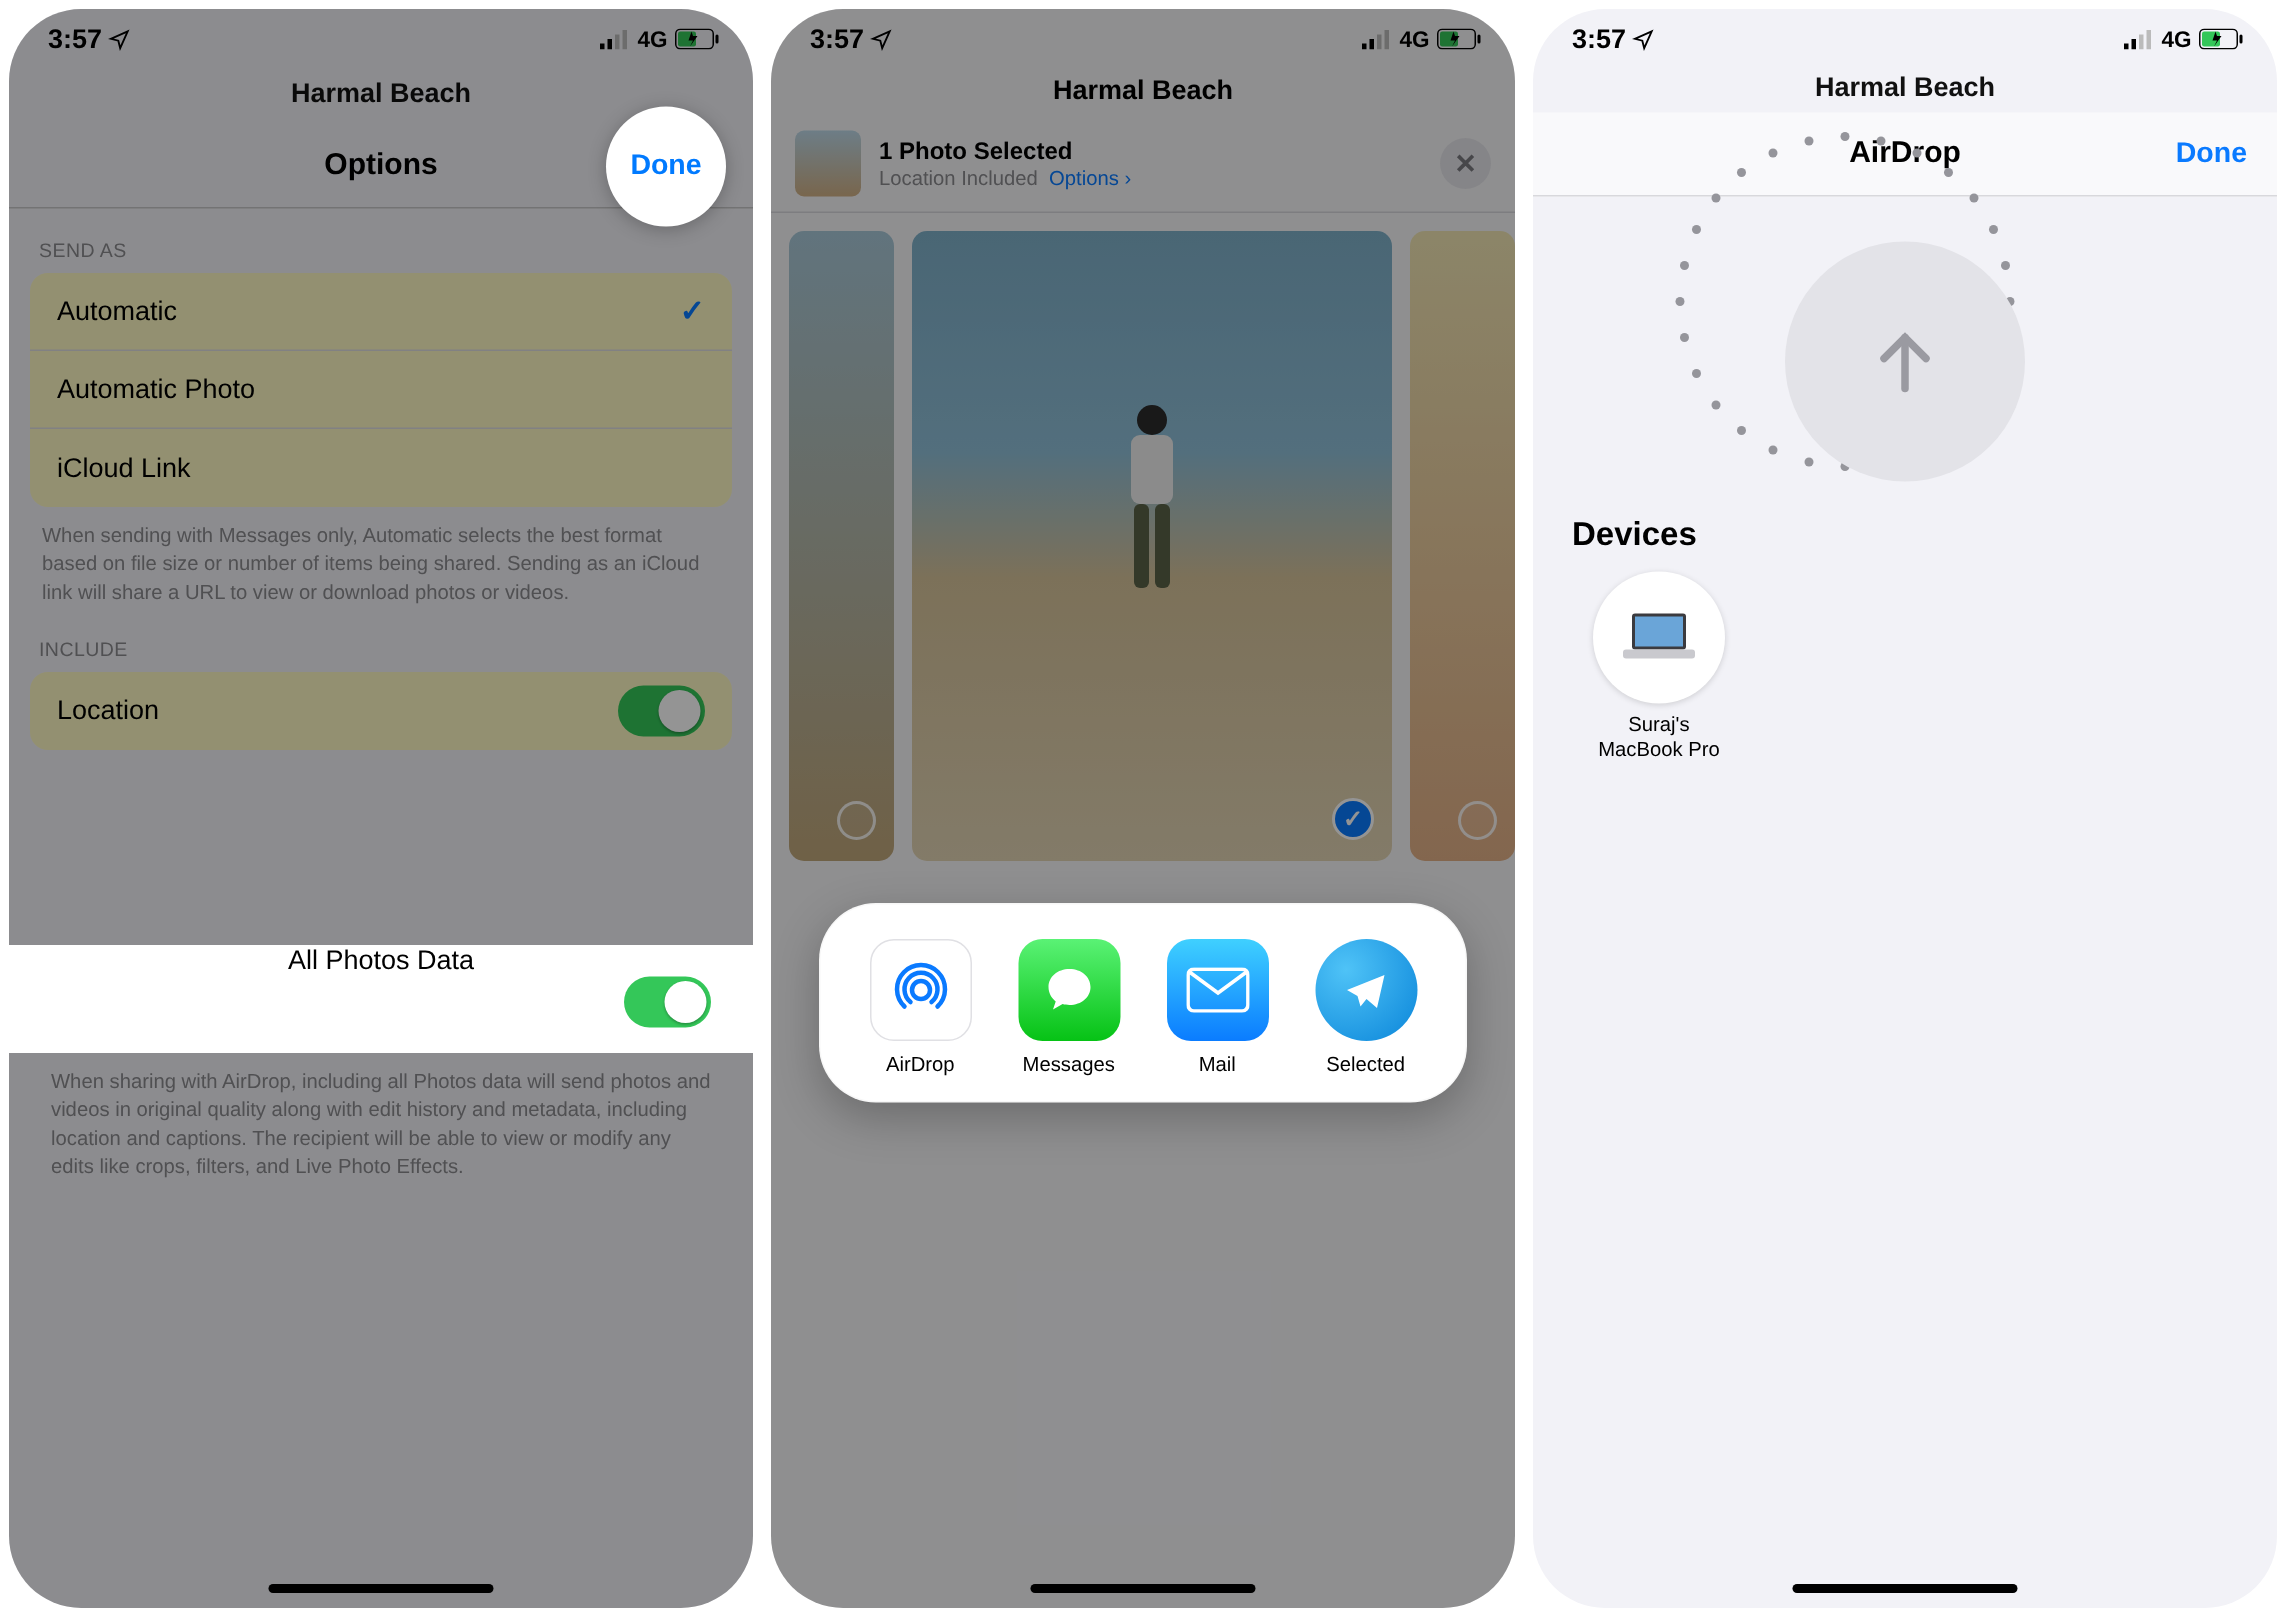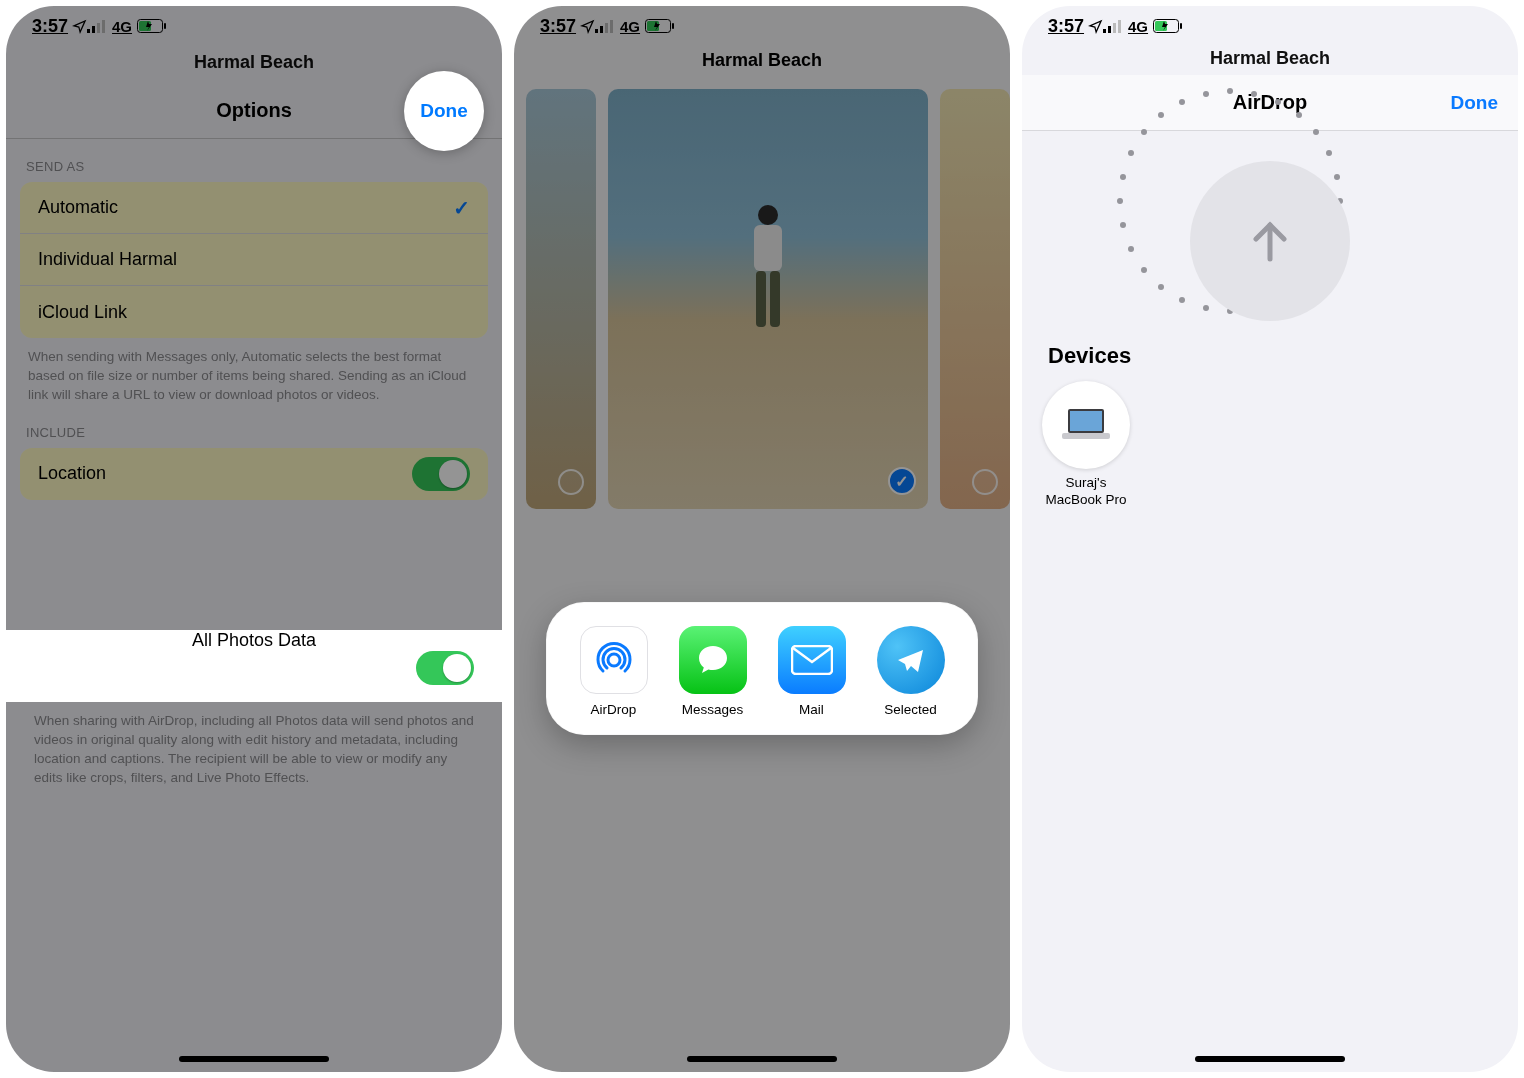--- a/index.html
+++ b/index.html
@@ -18,24 +18,24 @@
     border-radius: 48px;
     overflow: hidden;
     background: #f2f2f7;
     position: relative;
   }
   
   .status-bar {
     height: 40px;
     display: flex;
     align-items: center;
+    justify-content: space-between;
     padding: 0 22px 0 26px;
     font-size: 18px;
     font-weight: 600;
-    text-decoration: underline;
   }
   .sb-left { display:flex; align-items:center; gap:4px; }
   .sb-right { display:flex; align-items:center; gap:5px; }
   
   .dim-layer {
     position:absolute; inset:0;
     background: rgba(0,0,0,0.42);
     z-index:10;
     pointer-events:none;
   }
@@ -165,21 +165,21 @@
   .p3-dotring {
     position:absolute; inset:-40px;
     border-radius:50%;
   }
   .p3-dotring span {
     position:absolute; width:6px;height:6px;border-radius:50%;background:#95959b;
   }
   .p3-devices-lbl { font-size:22px; font-weight:700; padding:4px 26px 12px; }
   .p3-device {
     display:inline-flex; flex-direction:column; align-items:center; gap:6px;
-    margin-left:20px;
+    margin-left:40px;
   }
   .p3-device-circle {
     width:88px;height:88px;border-radius:50%;background:#fff;
     display:flex;align-items:center;justify-content:center;
     box-shadow:0 1px 4px rgba(0,0,0,0.15);
   }
   .p3-device-name { font-size:13.5px; text-align:center; line-height:1.25; }
   .home-indicator {
     position:absolute; bottom:10px; left:50%; transform:translateX(-50%);
     width:150px; height:6px; border-radius:4px; background:#000;
@@ -237,21 +237,21 @@
         <span>Done</span>
       </div>
 
       <div class="group-label">SEND AS</div>
       <div class="list">
         <div class="row">
           <span>Automatic</span>
           <span class="check">✓</span>
         </div>
         <div class="row">
-          <span>Individual Harmal</span>
+          <span>Automatic Photo</span>
         </div>
         <div class="row">
           <span>iCloud Link</span>
         </div>
       </div>
       <div class="footer-note">When sending with Messages only, Automatic selects the best format based on file size or number of items being shared. Sending as an iCloud link will share a URL to view or download photos or videos.</div>
 
       <div class="group-label">INCLUDE</div>
       <div class="list">
         <div class="row">
@@ -304,20 +304,36 @@
             <rect x="2" y="2" width="12" height="10" rx="1.5" fill="#34c759"></rect>
             <rect x="27" y="4" width="2" height="6" rx="1" fill="#000"></rect>
             <path d="M11 2 L9 8 L12 8 L10 12 L15 5 L12 5 Z" fill="#000"></path>
           </svg>
       </span>
     </div>
   </div>
 
   <div style="text-align:center;font-size:18px;font-weight:600;padding:4px 0 6px;">Harmal Beach</div>
 
+  <div class="p2-header">
+    <div class="p2-thumb"></div>
+    <div class="p2-headtext">
+      <div class="t1">1 Photo Selected</div>
+      <div class="t2">
+        <span>Location Included</span>&nbsp;
+        <span class="opts">
+          <span>Options</span>
+          <span>›</span>
+        </span>
+      </div>
+    </div>
+    <div class="p2-close">
+      <span>✕</span>
+    </div>
+  </div>
 
   <div class="p2-gallery-wrap">
     <div class="p2-gallery">
       <div class="p2-photo small" style="background:linear-gradient(180deg,#a8c8d8,#c0a77a);">
         <div class="sel-empty"></div>
       </div>
       <div class="p2-photo">
         <svg class="hero" viewBox="0 0 60 150">
           <circle cx="30" cy="16" r="10" fill="#2b2b2b"></circle>
           <rect x="16" y="26" width="28" height="46" rx="6" fill="#f0f0f0"></rect>

